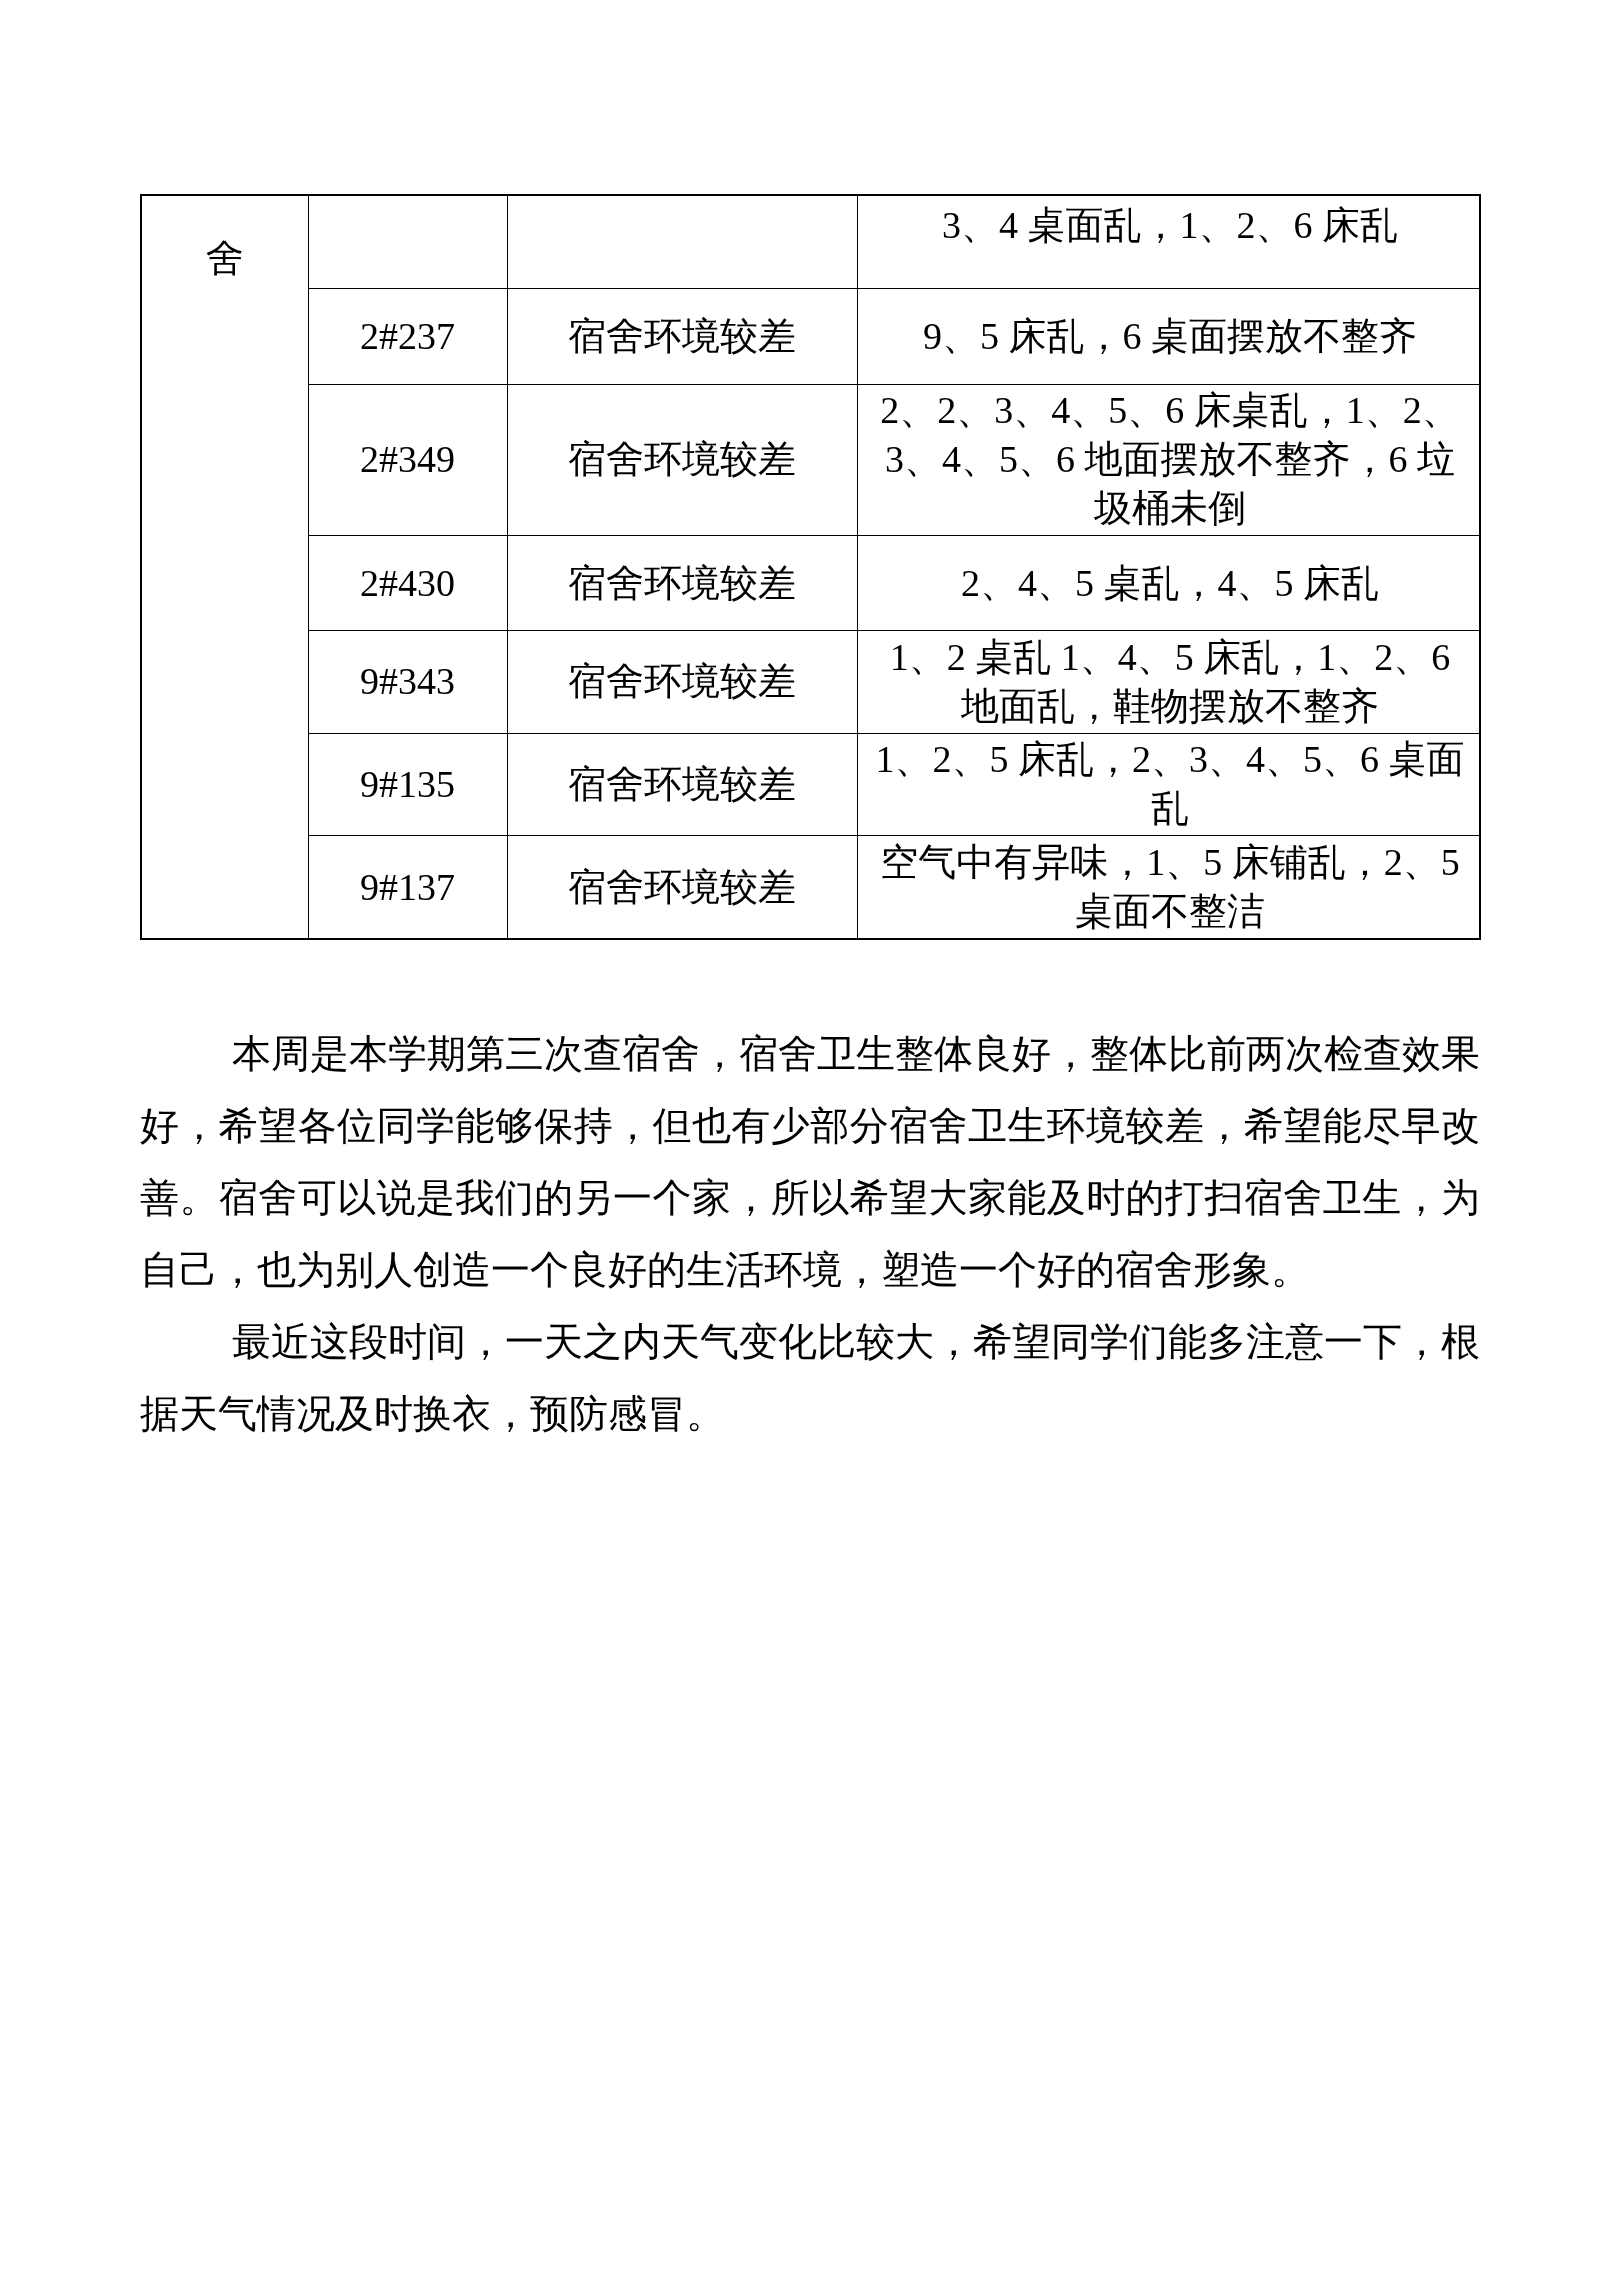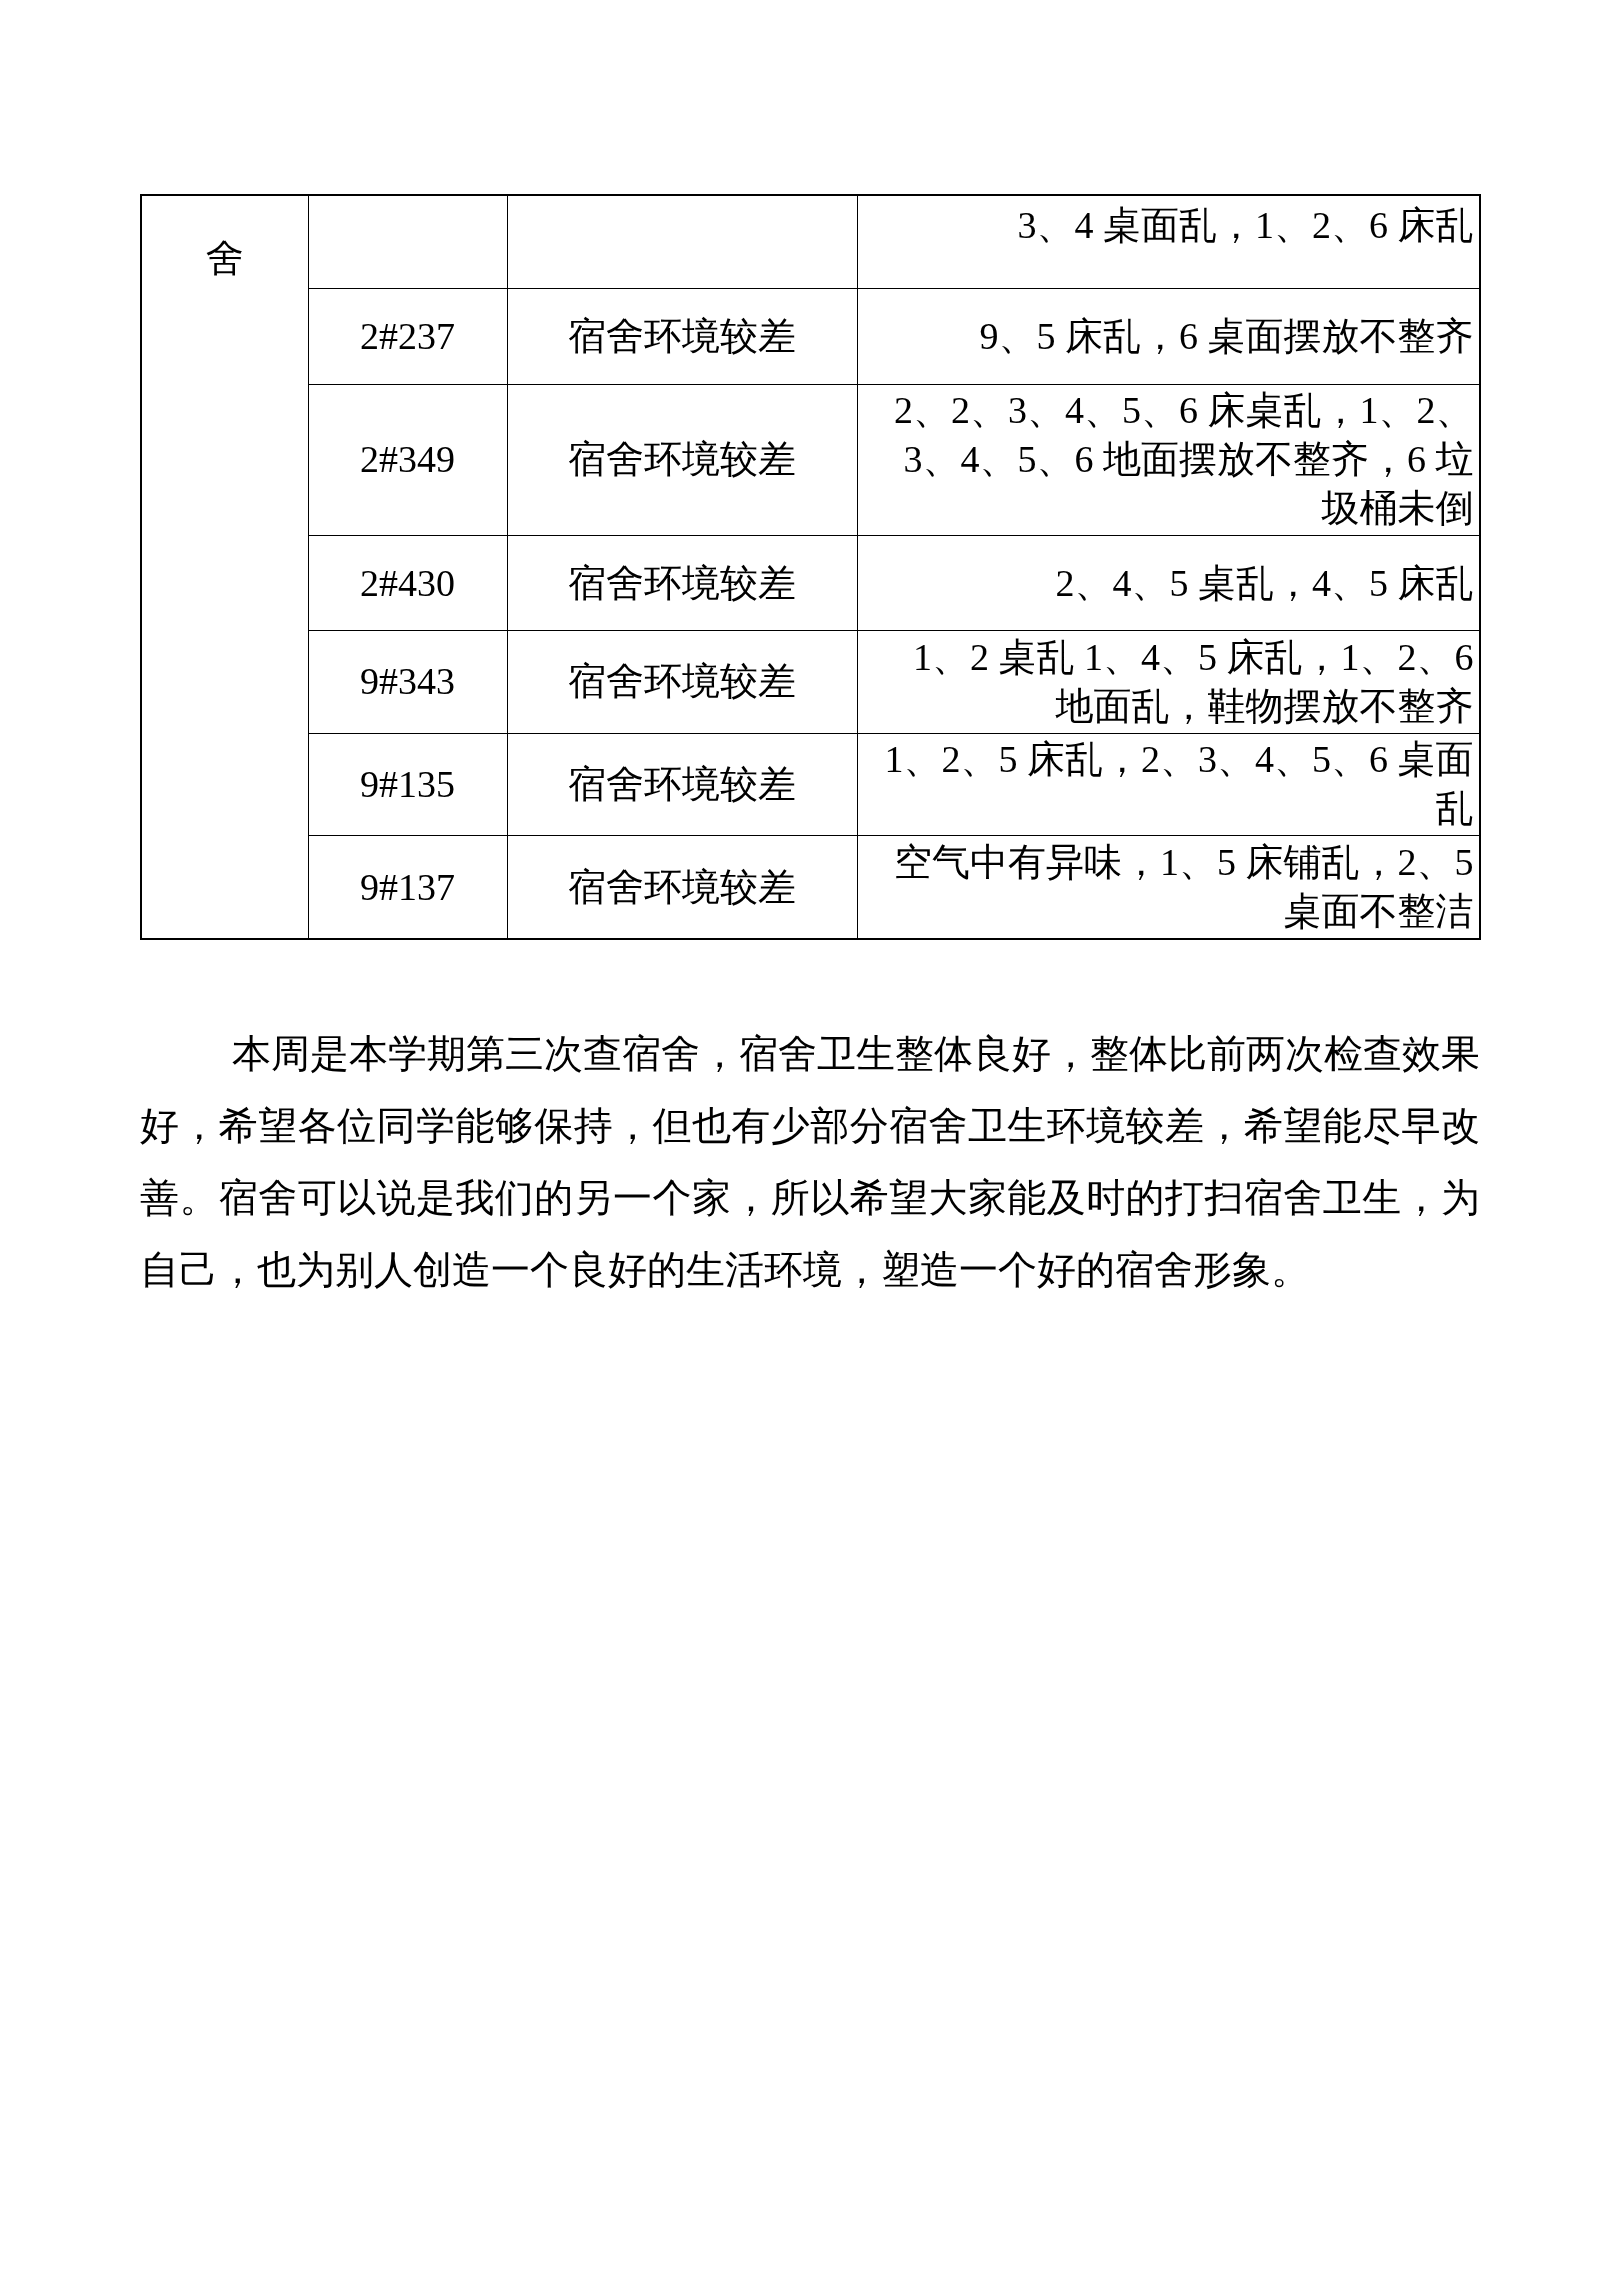--- a/index.html
+++ b/index.html
@@ -31,21 +31,21 @@
     border: 1.8px solid #000000;
   }
   table.insp { border-width: 2.7px; }
   td { vertical-align: middle; overflow: hidden; }
   td.hall {
     vertical-align: top;
     text-align: center;
     padding-top: 38px;
   }
   td.room, td.status { text-align: center; padding: 0 11px; }
-  td.desc { text-align: right; padding: 1.8px 5.4px 1.8px 9px; }
+  td.desc { text-align: center; padding: 1.8px 5.4px 1.8px 9px; }
   td.desc.top { vertical-align: top; padding-top: 4.5px; }
   tr.r1 { height: 93px; }
   tr.r2 { height: 96px; }
   tr.r3 { height: 147px; }
   tr.r4 { height: 95px; }
   tr.r5 { height: 102px; }
   tr.r6 { height: 97px; }
   tr.r7 { height: 97px; }
   
   .para {
@@ -115,16 +115,17 @@
       </tr>
       <tr class="r7">
         <td class="room">9#137</td>
         <td class="status">宿舍环境较差</td>
         <td class="desc">空气中有异味，1、5 床铺乱，2、5 桌面不整洁</td>
       </tr>
     </tbody>
   </table>
 
   <p class="para para1">本周是本学期第三次查宿舍，宿舍卫生整体良好，整体比前两次检查效果好，希望各位同学能够保持，但也有少部分宿舍卫生环境较差，希望能尽早改善。宿舍可以说是我们的另一个家，所以希望大家能及时的打扫宿舍卫生，为自己，也为别人创造一个良好的生活环境，塑造一个好的宿舍形象。</p>
+  <p class="para">最近这段时间，一天之内天气变化比较大，希望同学们能多注意一下，根据天气情况及时换衣，预防感冒。</p>
 
 
 </div>
 
 
 </body></html>

